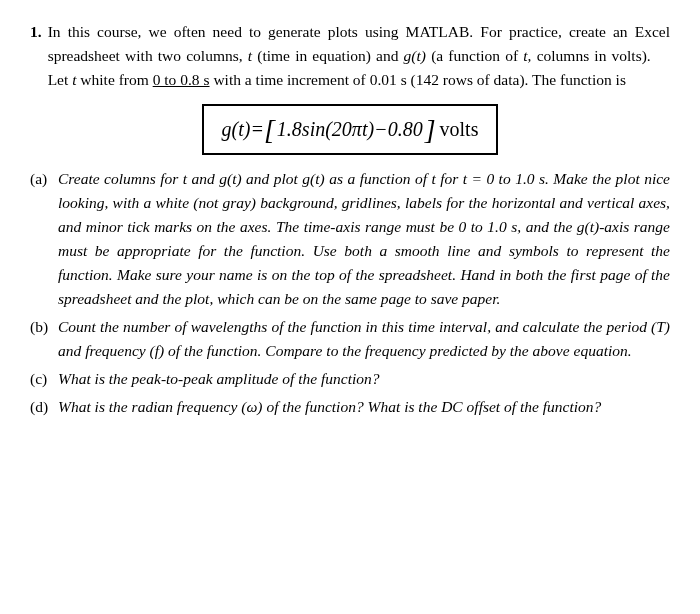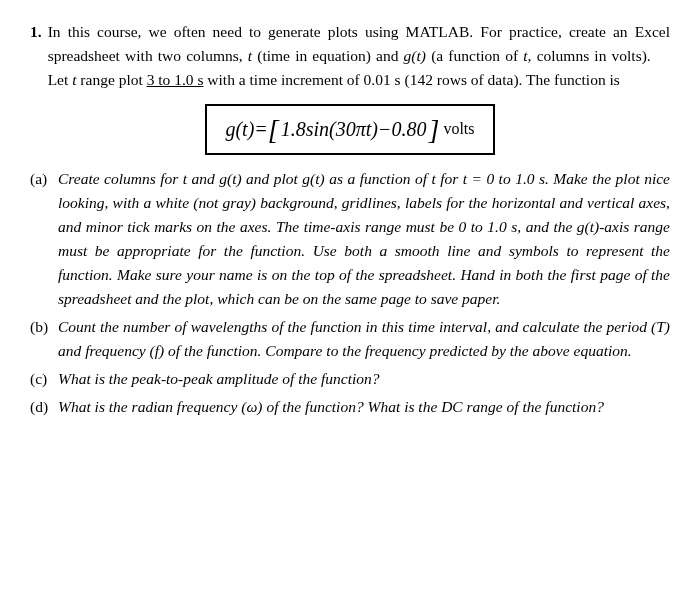--- a/index.html
+++ b/index.html
@@ -56,21 +56,21 @@
       display: inline-flex;
       align-items: center;
       font-size: 20px;
       font-style: italic;
       white-space: nowrap;
     }
 
     .formula-border .volts-label {
       font-style: normal;
       margin-left: 4px;
-      font-size: 16px;
+      font-size: 20px;
     }
 
     .bracket-left {
       font-size: 28px;
       line-height: 1;
       margin-right: 2px;
     }
 
     .bracket-right {
       font-size: 28px;
@@ -111,35 +111,35 @@
       <span class="italic">t</span>
       <span>(time in equation) and</span>
       <span class="italic">g(t)</span>
       <span>(a function of</span>
       <span class="italic">t,</span>
       <span>columns</span>
       <span>in volts).</span>
       &nbsp;&nbsp;&nbsp;
       <span>Let</span>
       <span class="italic">t</span>
-      <span>range plot</span>
-      <span class="underline">3 to 1.0 s</span>
+      <span>white from</span>
+      <span class="underline">0 to 0.8 s</span>
       <span>with a time increment of 0.01 s (142 rows of data). The function is</span>
     </div>
   </div>
 
   <div class="formula-box">
     <div class="formula-border">
       <span style="font-style:italic;">g</span>
         <span style="font-style:italic;">(t)</span>
         <span> = </span>
         <span class="bracket-left">[</span>
         <span>1.8 </span>
         <span style="">sin</span>
-        <span>(30</span>
+        <span>(20</span>
         <span>π</span>
         <span style="font-style:italic;">t</span>
         <span>)</span>
         <span> − </span>
         <span>0.80</span>
         <span class="bracket-right">]</span>
         <span class="volts-label">volts</span>
     </div>
   </div>
 
@@ -155,17 +155,17 @@
       <div class="sub-content">Count the number of wavelengths of the function in this time interval, and calculate the period (T) and frequency (f) of the function. Compare to the frequency predicted by the above equation.</div>
     </div>
 
     <div class="sub-item">
       <span class="sub-label">(c)</span>
       <div class="sub-content">What is the peak-to-peak amplitude of the function?</div>
     </div>
 
     <div class="sub-item">
       <span class="sub-label">(d)</span>
-      <div class="sub-content">What is the radian frequency (ω) of the function? What is the DC range of the function?</div>
+      <div class="sub-content">What is the radian frequency (ω) of the function? What is the DC offset of the function?</div>
     </div>
 
   </div>
 </div>
 
 </body></html>

